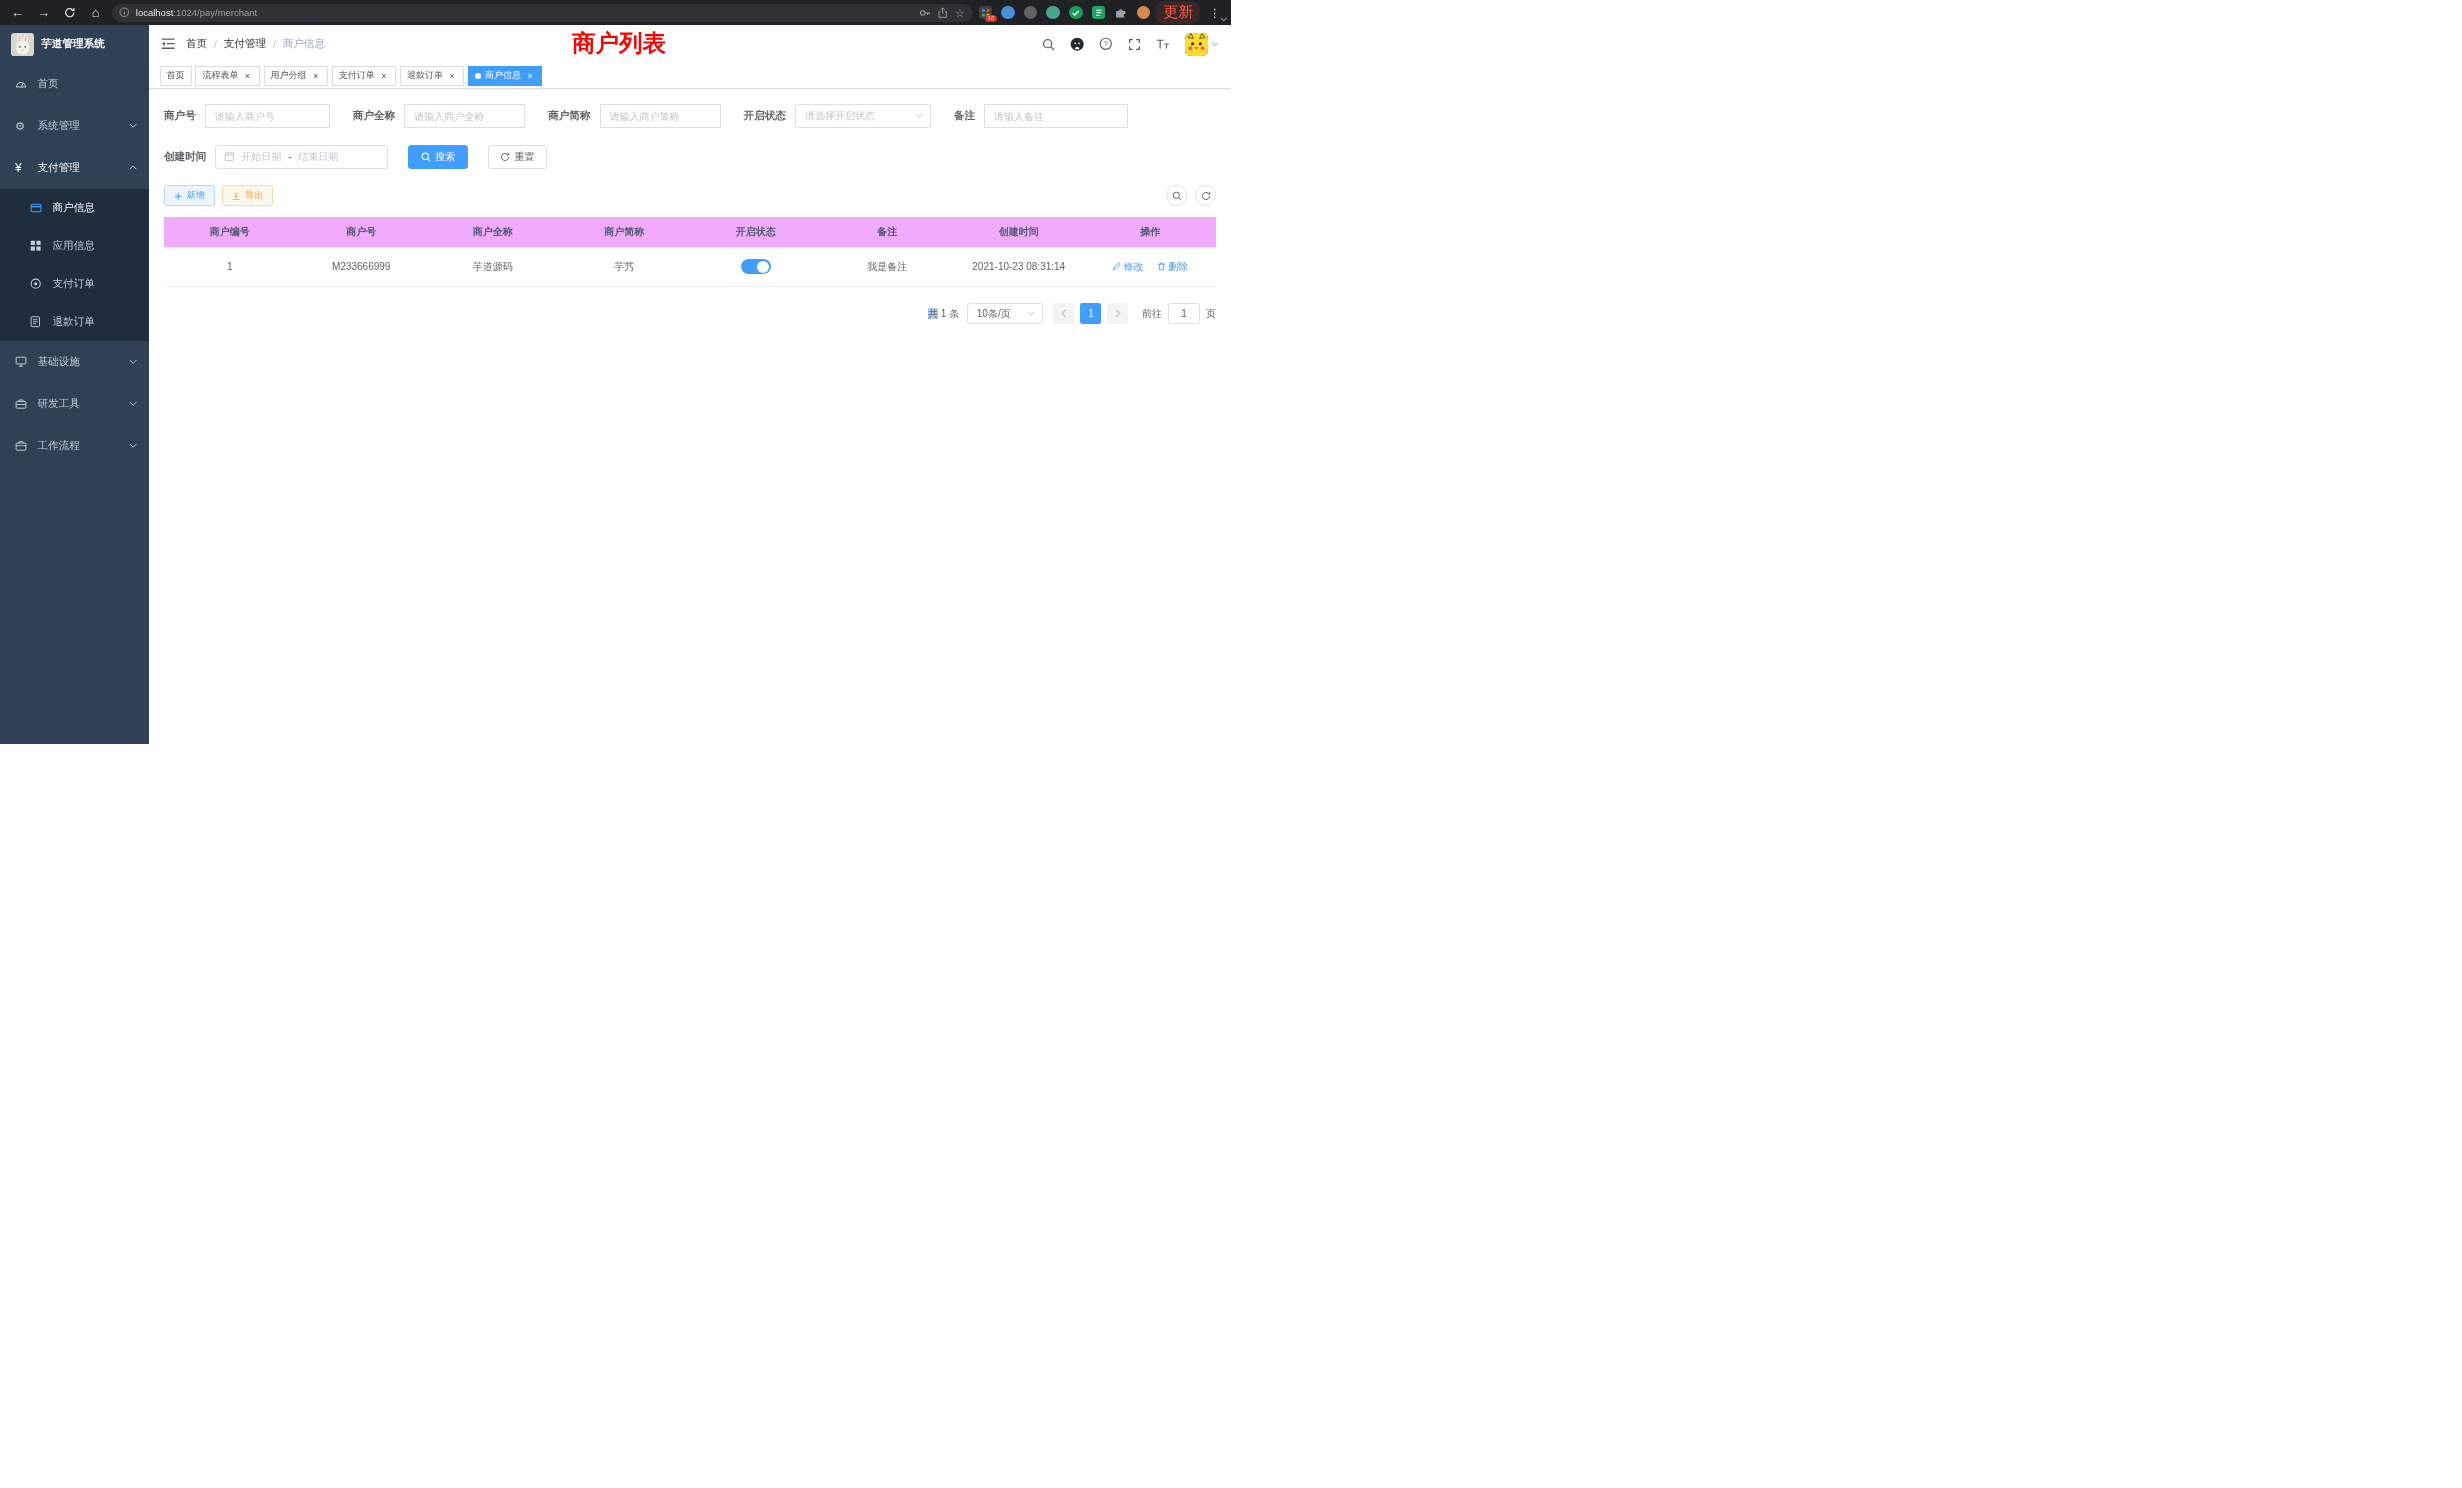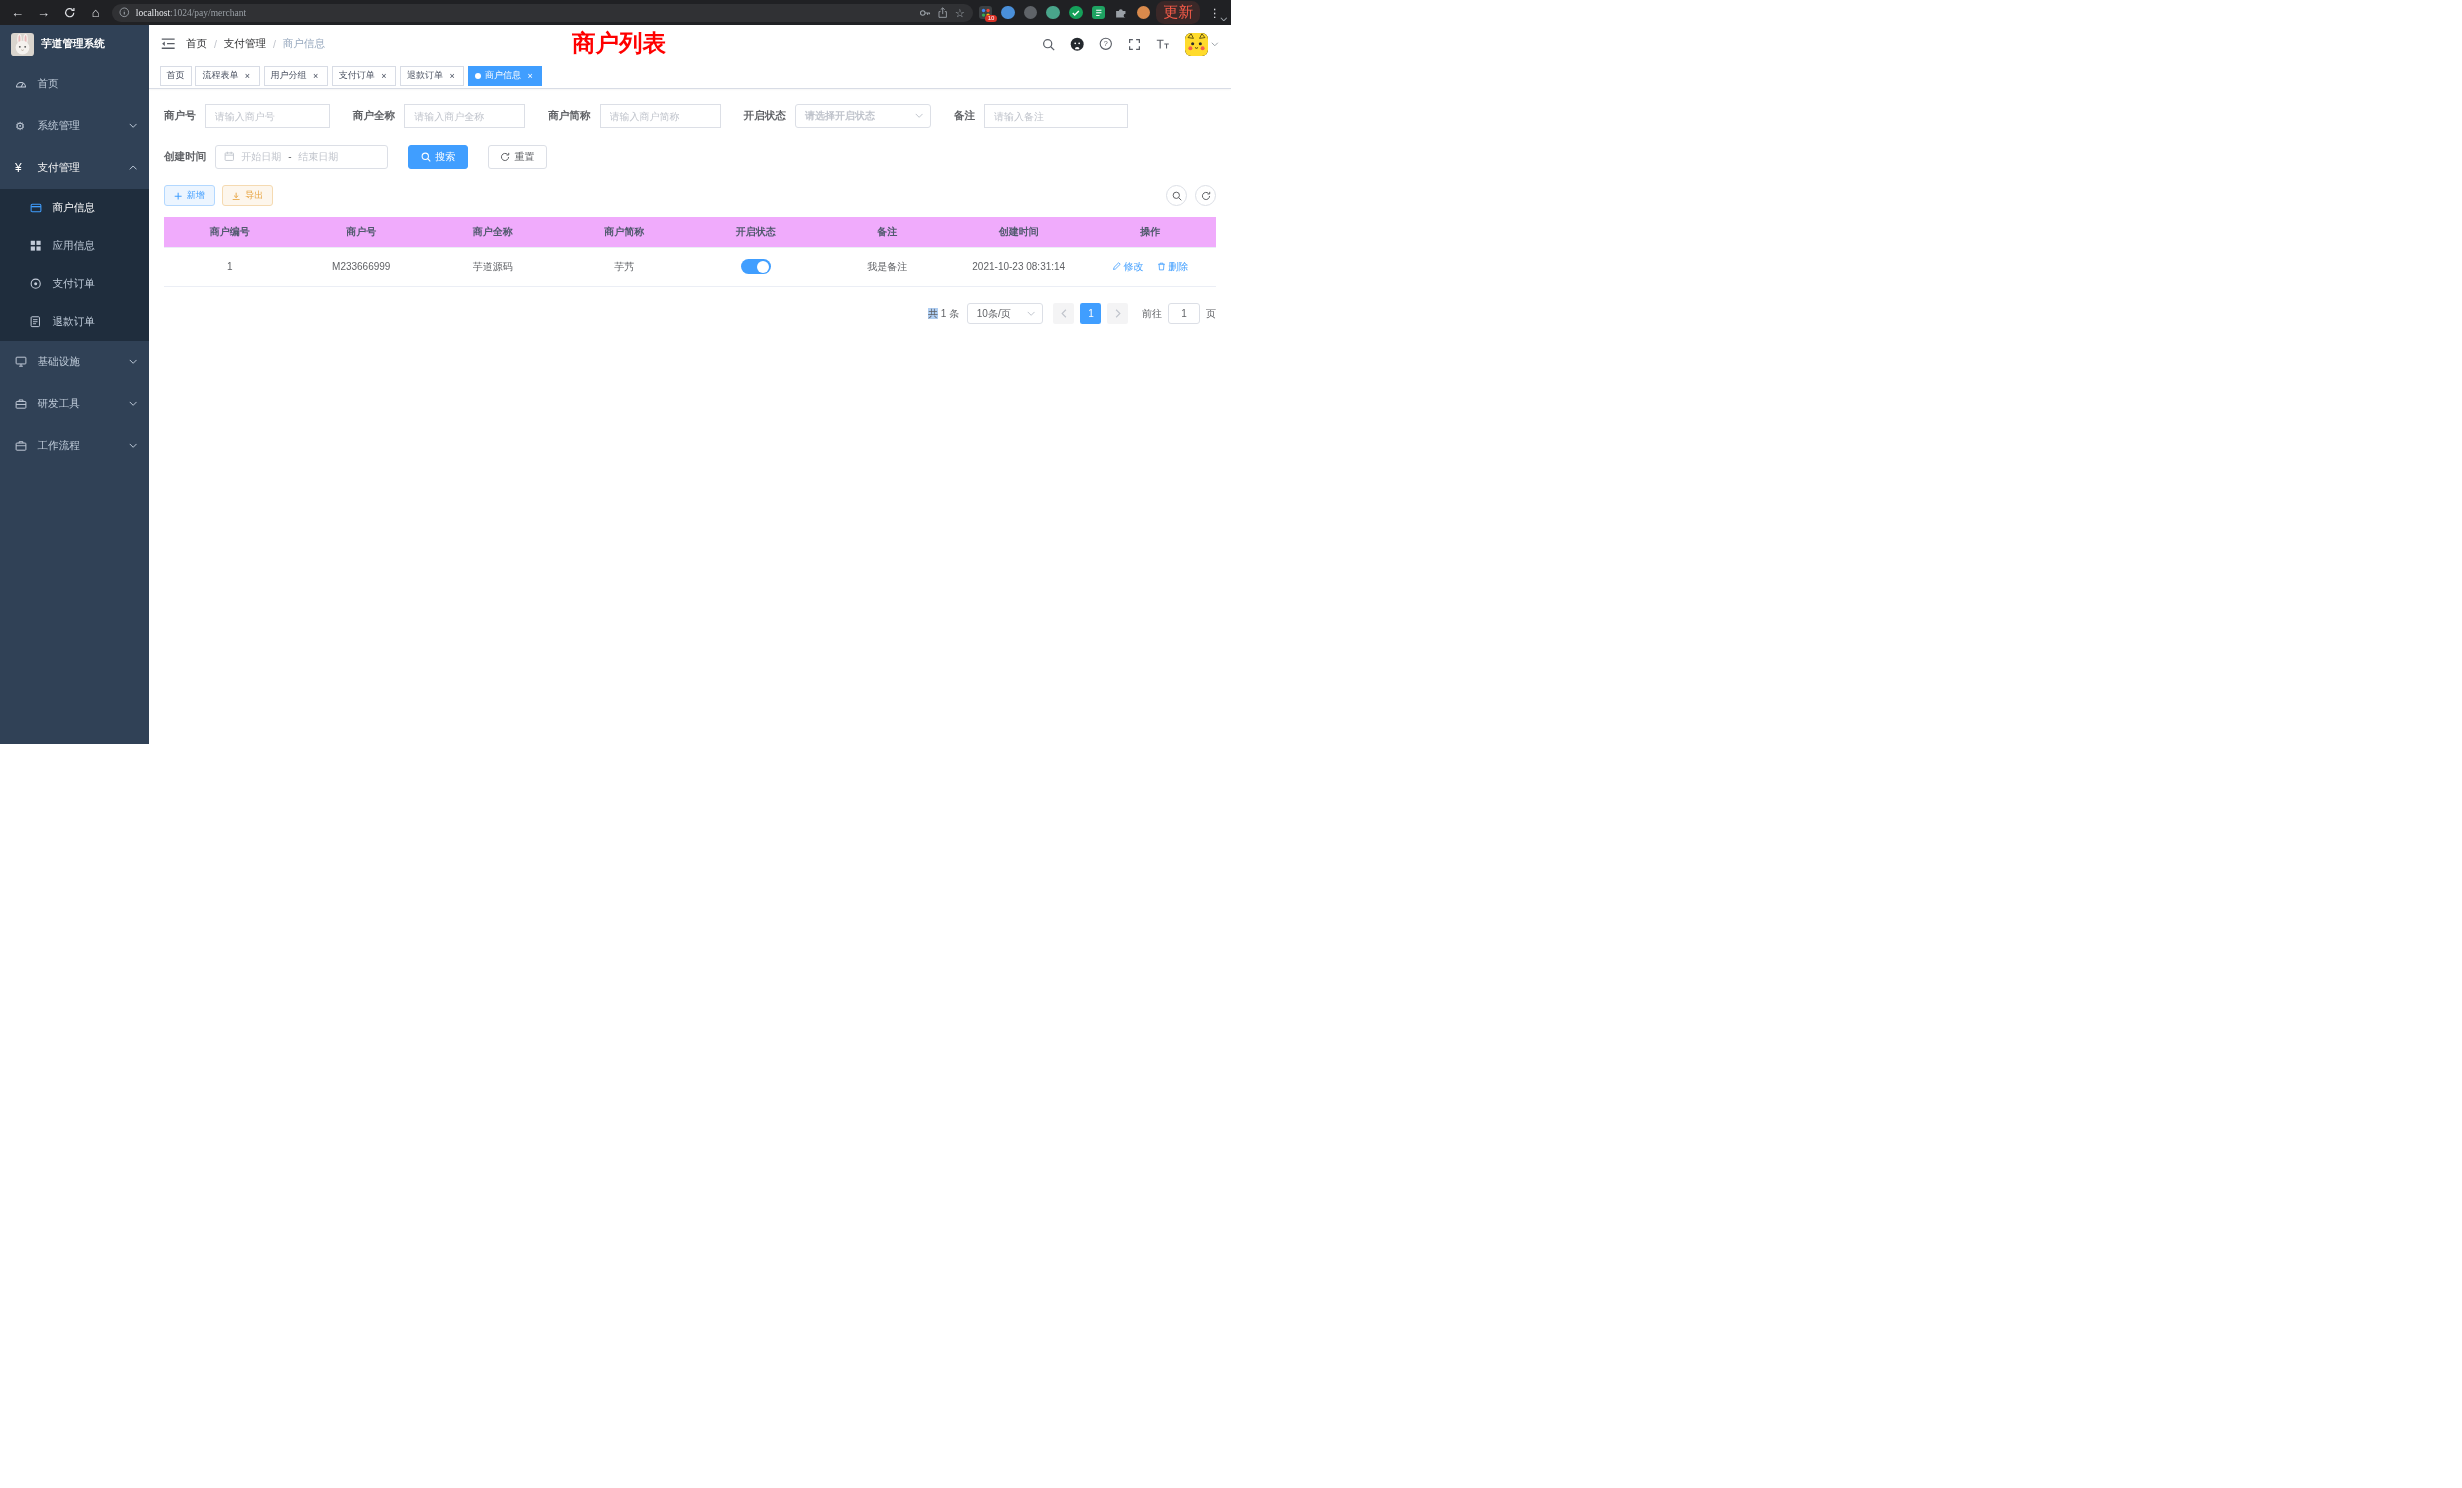--- a/index.html
+++ b/index.html
@@ -117,21 +117,21 @@
     </div>
     <div class="navi">⌂</div>
 
     <div class="urlbar">
       <span class="ubicon">
         <svg width="10.6" height="10.6" viewBox="0 0 14 14">
             <circle cx="7" cy="7" r="5.7" fill="none" stroke="currentColor" stroke-width="1.2"></circle>
             <path d="M7 4.1v.3M7 6.3V10" stroke="currentColor" stroke-width="1.5"></path>
           </svg>
       </span>
-      <span style="white-space:nowrap;font-family:Liberation Serif, serif;">
+      <span style="white-space:nowrap;">
         <span class="host">localhost</span><span class="path">:1024/pay/merchant</span>
       </span>
       <span class="spacer"></span>
       <span class="ubicon">
         <svg width="12" height="12" viewBox="0 0 16 16">
             <circle cx="5" cy="8" r="3" fill="none" stroke="currentColor" stroke-width="1.4"></circle>
             <path d="M8 8h6.5M11.5 8v2.6M14 8v1.8" fill="none" stroke="currentColor" stroke-width="1.4"></path>
           </svg>
       </span>
       <span class="ubicon">
@@ -428,21 +428,21 @@
           <div class="fg">
             <span class="flabel">商户全称</span>
             <input class="inp" style="width: 121px;" placeholder="请输入商户全称">
           </div>
           <div class="fg">
             <span class="flabel">商户简称</span>
             <input class="inp" style="width: 121px;" placeholder="请输入商户简称">
           </div>
           <div class="fg">
             <span class="flabel">开启状态</span>
-            <div class="fake-select" style="width:136px;font-weight:bold;">
+            <div class="fake-select" style="width:136px;">
               <span class="ph">请选择开启状态</span>
               <span class="chev">
                 <svg width="8.3" height="5.3" viewBox="0 0 11 7">
                     <path d="M1 1.2l4.5 4.5L10 1.2" fill="none" stroke="currentColor" stroke-width="1.3"></path>
                   </svg>
               </span>
             </div>
           </div>
           <div class="fg" style="margin-right:0;">
             <span class="flabel">备注</span>

